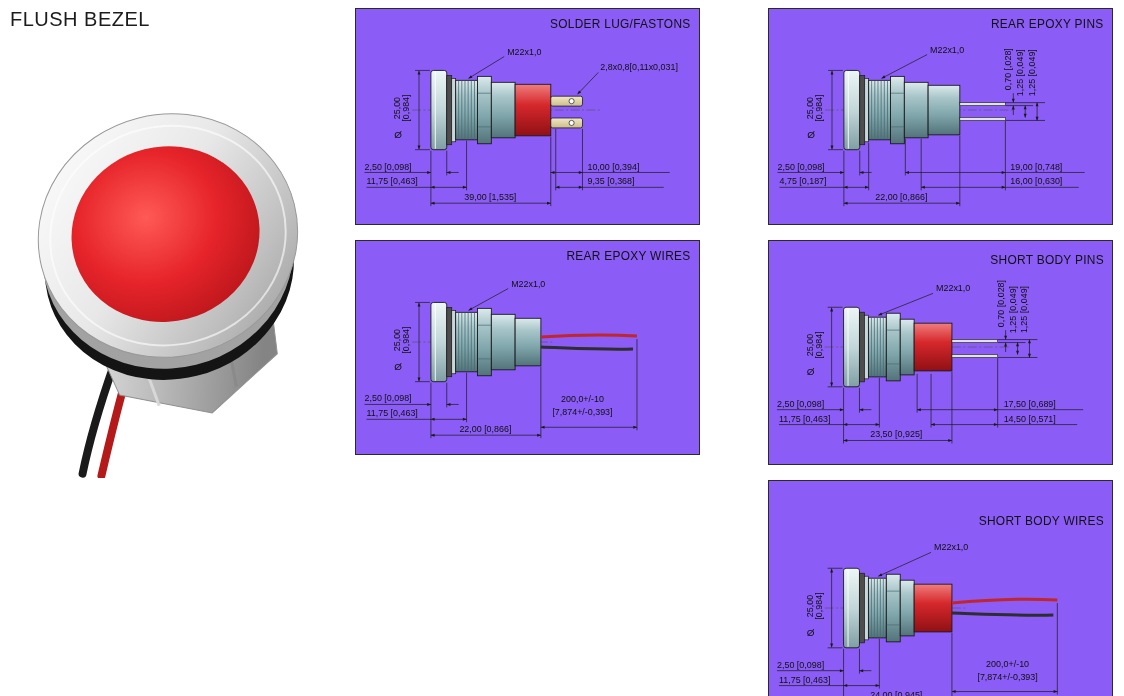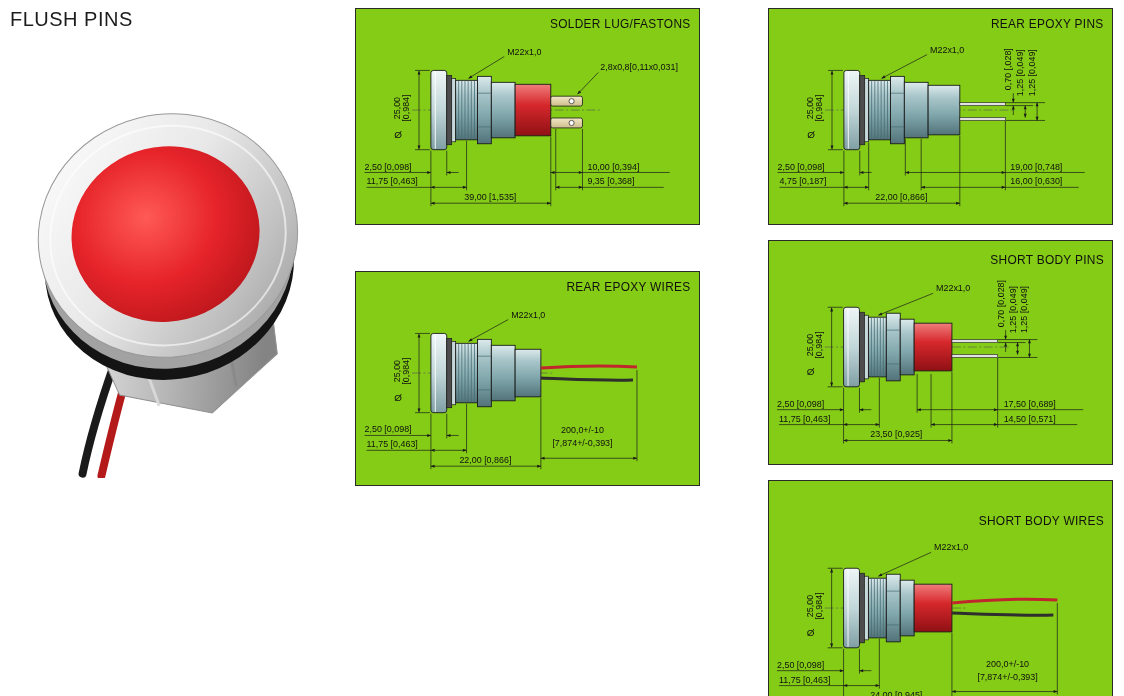--- a/index.html
+++ b/index.html
@@ -5,25 +5,25 @@
   html,body{margin:0;padding:0;}
   body{
     width:1124px;height:696px;position:relative;background:#ffffff;
     font-family:"Liberation Sans",sans-serif;overflow:hidden;color:#1a1a1a;
   }
   .page-title{
     position:absolute;left:10px;top:8px;font-size:20px;letter-spacing:.5px;color:#1c1c1c;
   }
   .photo{position:absolute;left:14px;top:50px;}
   .panel{
-    position:absolute;width:345px;border:1.5px solid #2a2a2a;box-sizing:border-box;background:#84cc16;
+    position:absolute;width:345px;border:1.5px solid #2a2a2a;box-sizing:border-box;background:#8b5cf6;
   }
   #panel1{left:355px;top:8px;height:217px;}
   #panel2{left:768px;top:8px;height:217px;}
-  #panel3{left:355px;top:240px;height:215px;margin-top:31px;}
+  #panel3{left:355px;top:240px;height:215px;}
   #panel4{left:768px;top:240px;height:225px;}
   #panel5{left:768px;top:480px;height:267px;}
   .panel svg{width:100%;height:100%;display:block;}
   .ptitle{font:12px "Liberation Sans",sans-serif;fill:#101010;letter-spacing:.3px;}
   .dim{font:9px "Liberation Sans",sans-serif;fill:#101010;}
   .dia{font:10px "Liberation Sans",sans-serif;fill:#101010;}
   .dl{stroke:#1a1a1a;stroke-width:0.7;fill:none;}
   .cl{stroke:#555;stroke-width:0.6;stroke-dasharray:9 2.5 2 2.5;fill:none;}
 </style>
 </head>
@@ -111,21 +111,21 @@
     </g>
 
     <g id="diaDim">
       <line x1="74" y1="62" x2="59" y2="62" stroke="#1a1a1a" stroke-width="0.7"></line>
       <line x1="74" y1="142" x2="59" y2="142" stroke="#1a1a1a" stroke-width="0.7"></line>
       <line x1="63" y1="62.5" x2="63" y2="141.5" stroke="#1a1a1a" stroke-width="0.7" marker-start="url(#arr)" marker-end="url(#arr)"></line>
     </g>
   </defs>
 </svg>
 
-<div class="page-title">FLUSH PINS</div>
+<div class="page-title">FLUSH BEZEL</div>
 
 <svg class="photo" viewBox="0 0 320 430" width="318" height="428">
   <g>
     <path d="M100 318 C 86 358, 76 392, 69 426" stroke="#1a1a1a" stroke-width="8" fill="none" stroke-linecap="round"></path>
     <path d="M115 322 C 104 360, 95 398, 88 428" stroke="#b51a1a" stroke-width="8" fill="none" stroke-linecap="round"></path>
   </g>
   <g transform="rotate(-14 160 215)">
     <path d="M58 232 L76 330 L162 370 L240 328 L252 230 L155 195 Z" fill="url(#nutG)" stroke="#909090" stroke-width="1"></path>
     <line x1="102" y1="255" x2="112" y2="350" stroke="#d8d8d8" stroke-width="3"></line>
     <line x1="198" y1="255" x2="192" y2="350" stroke="#8a8a8a" stroke-width="3"></line>

